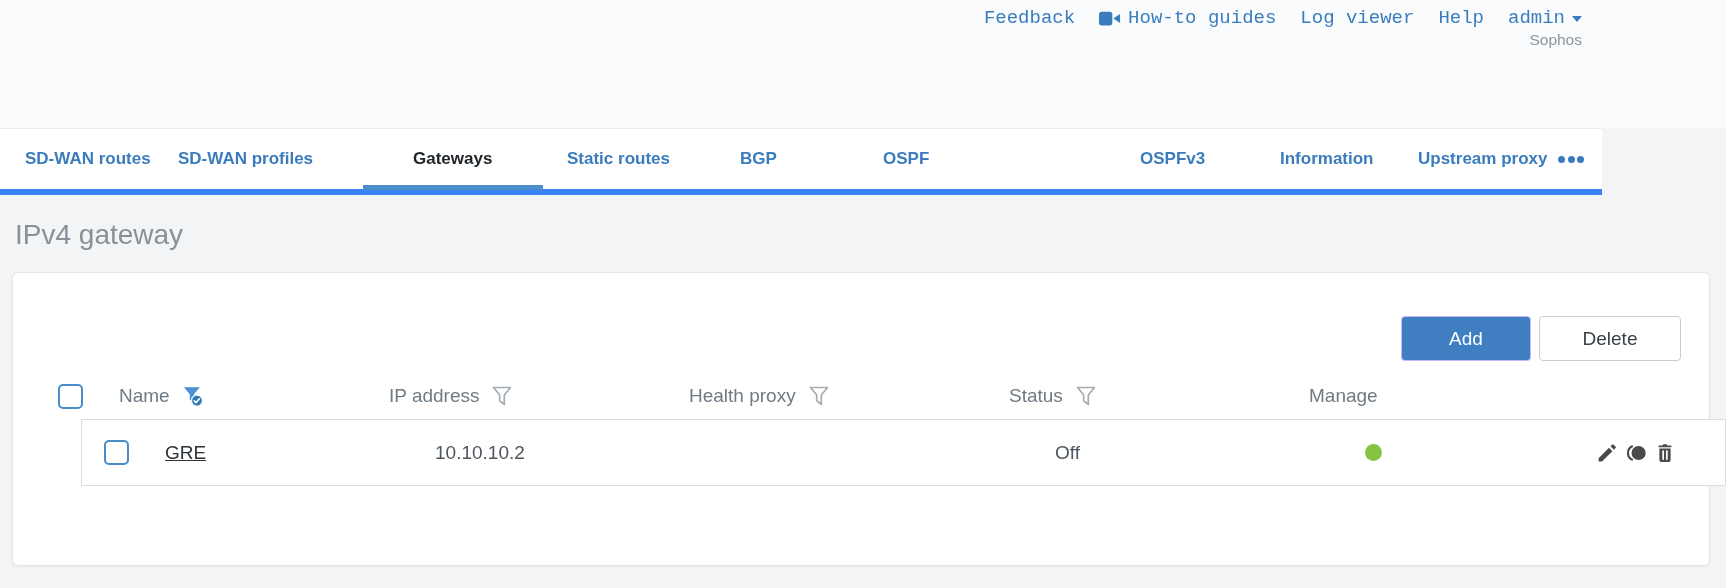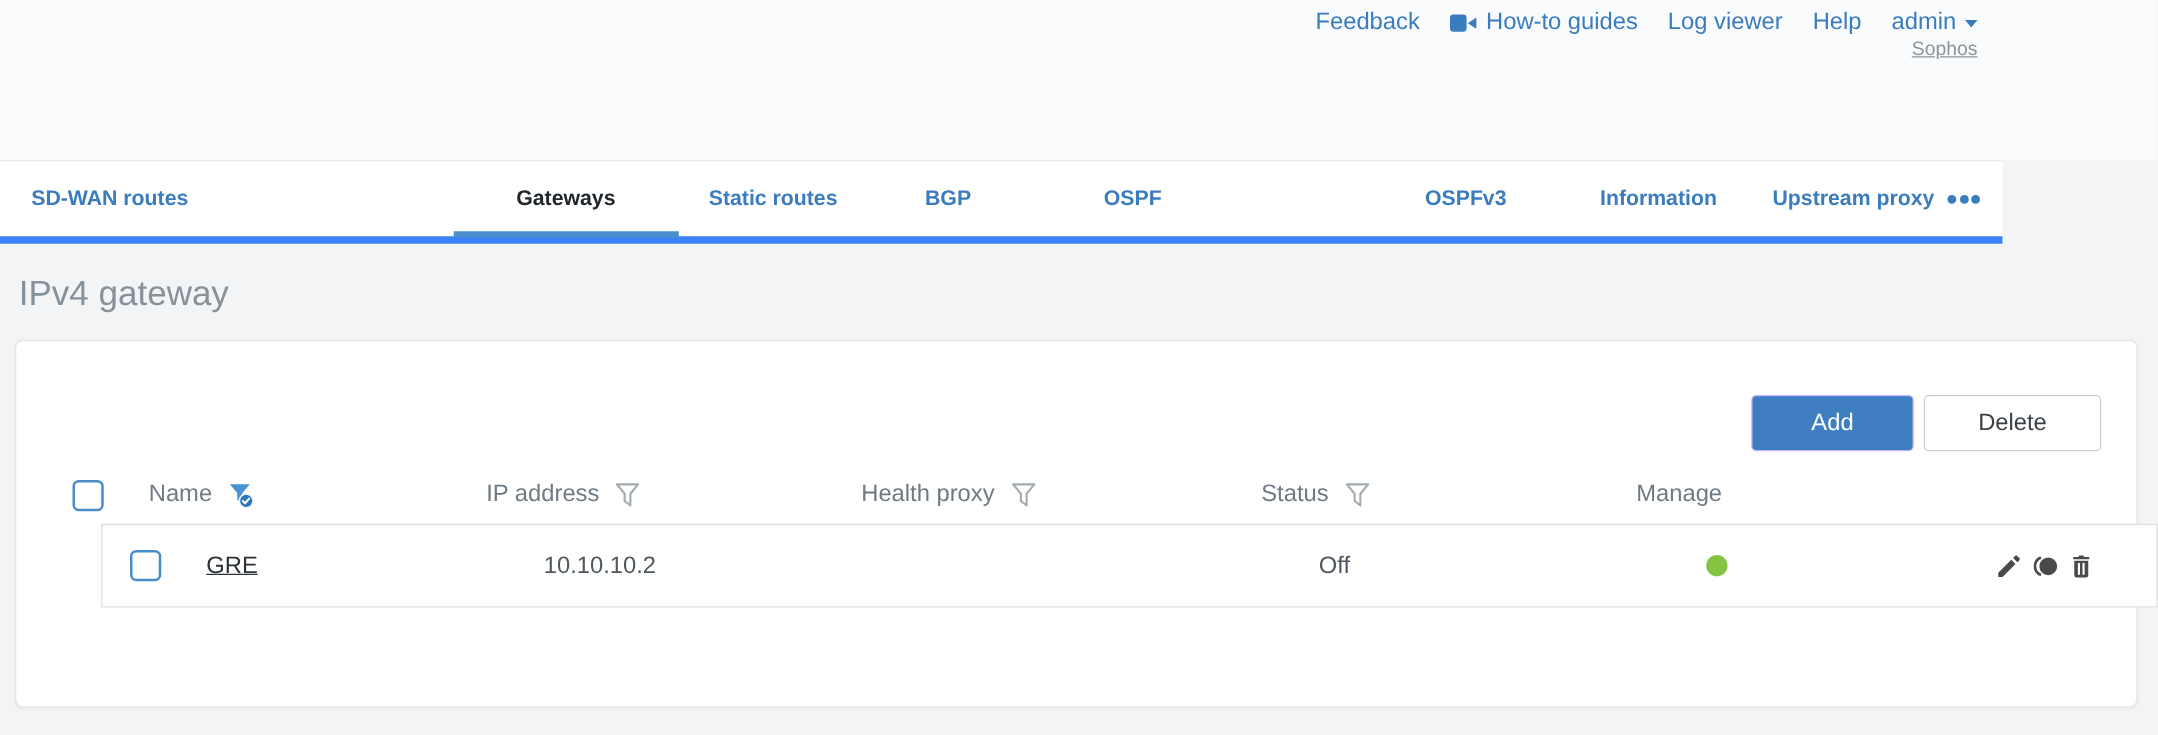--- a/index.html
+++ b/index.html
@@ -11,24 +11,24 @@
     overflow:hidden;
     -webkit-font-smoothing:antialiased;
   }
   
   .top{position:absolute;left:0;top:0;width:1726px;height:128px;background:#fafbfc;}
   .title{
     position:absolute;left:14px;top:0px;margin:0;
     font-size:35px;font-weight:300;color:#3e4a54;letter-spacing:.2px;
   }
   .toplinks{position:absolute;top:7px;right:144px;display:flex;align-items:center;gap:24px;}
-  .tl{font-size:19px;color:#3a7cbd;text-decoration:none;cursor:pointer;display:flex;align-items:center;gap:7px;white-space:nowrap;}
+  .tl{font-size:19px;color:#3a7cbd;text-decoration:none;cursor:pointer;display:flex;align-items:center;gap:7px;white-space:nowrap;font-family:Liberation Mono, monospace;}
   .vidicon{width:22px;height:17px;fill:#3a7cbd;}
   .caret{width:0;height:0;border-left:5.5px solid transparent;border-right:5.5px solid transparent;border-top:6.5px solid #3a7cbd;margin-top:2px;}
-  .brand{position:absolute;top:31px;right:144px;font-size:15.5px;color:#8b949c;text-decoration:underline;}
+  .brand{position:absolute;top:31px;right:144px;font-size:15.5px;color:#8b949c;}
 
   
   .tabbar{
     position:absolute;left:0;top:128px;width:1602px;height:67px;
     background:#fff;border-top:1px solid #e8eaeb;border-bottom:6px solid #3b82f6;
     box-sizing:border-box;
   }
   .tab{
     position:absolute;top:0;height:100%;display:flex;align-items:center;
     font-size:17px;font-weight:700;color:#3a7cbd;cursor:pointer;white-space:nowrap;
@@ -88,20 +88,21 @@
     <a class="tl">
       <span>admin</span>
       <i class="caret"></i>
     </a>
   </nav>
   <div class="brand">Sophos</div>
 </div>
 
 <div class="tabbar">
   <div class="tab" style="left:25px">SD-WAN routes</div>
+  <div class="tab" style="left:178px">SD-WAN profiles</div>
   <div class="tab active" style="left:413px">Gateways</div>
   <div class="tab" style="left:567px">Static routes</div>
   <div class="tab" style="left:740px">BGP</div>
   <div class="tab" style="left:883px">OSPF</div>
   <div class="tab" style="left:1140px">OSPFv3</div>
   <div class="tab" style="left:1280px">Information</div>
   <div class="tab" style="left:1418px">Upstream proxy</div>
   <div class="underline"></div>
   <div class="moretabs">
     <i class="dot"></i>

